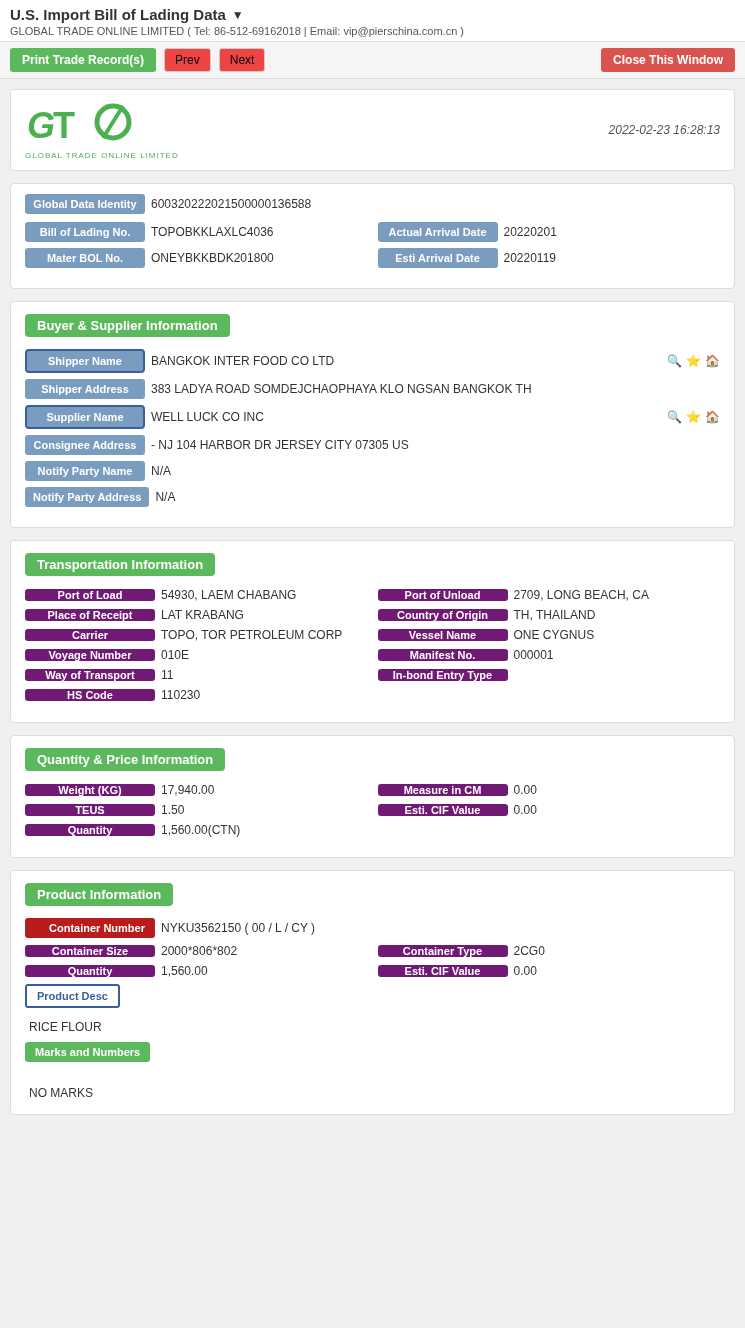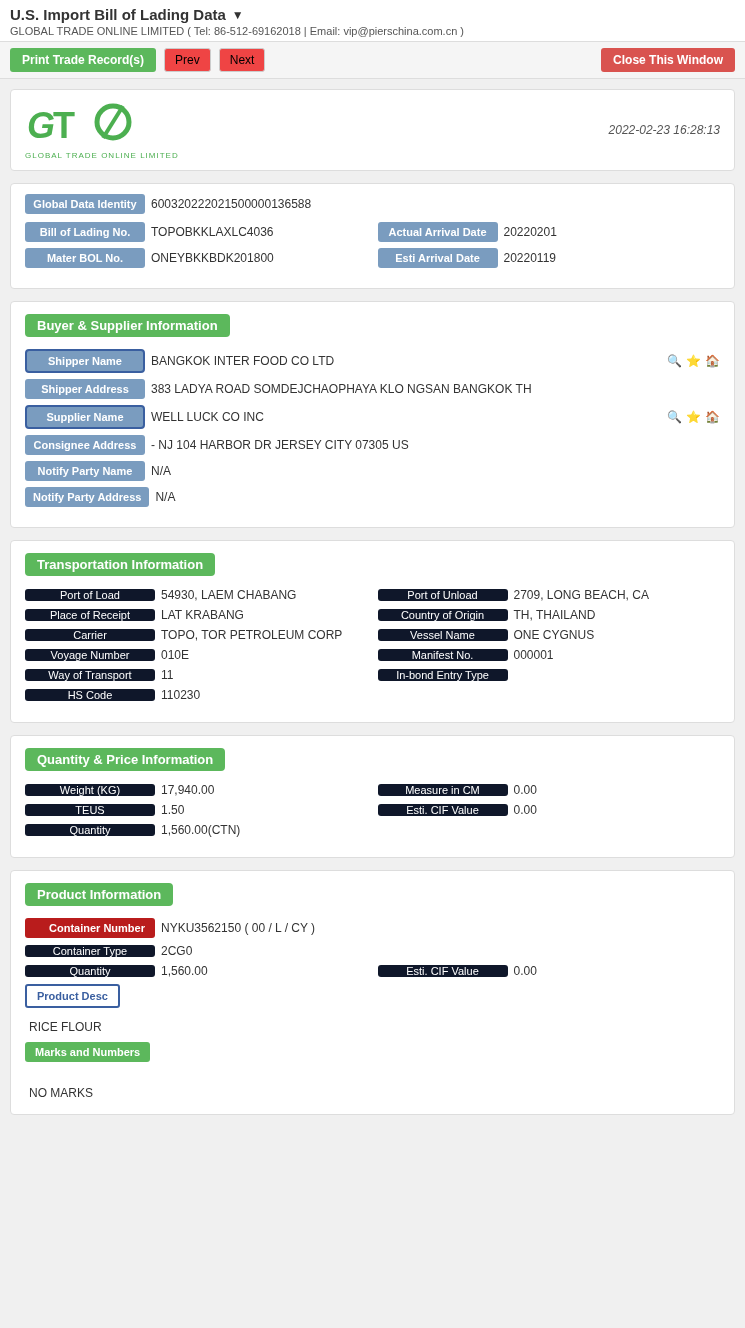--- a/index.html
+++ b/index.html
@@ -144,26 +144,26 @@
       gap: 6px;
     }
     .section-card {
       background: #fff;
       border: 1px solid #ddd;
       border-radius: 4px;
       margin-bottom: 12px;
       padding: 12px 14px 14px 14px;
     }
     .field-label-sm {
-      background: #0f172a;
+      background: #701a75;
       color: #fff;
       border-radius: 3px;
       padding: 0 8px;
       font-size: 11px;
-      font-weight: normal;
+      font-weight: bold;
       min-width: 130px;
       text-align: center;
       white-space: nowrap;
     }
     .container-label {
       background: #b91c1c;
       color: #fff;
       border-radius: 3px;
       padding: 4px 10px;
       font-size: 11px;
@@ -419,20 +419,24 @@
       <span class="section-title">Product Information</span>
     </div>
 
     <div class="field-row">
       <span class="container-label">Container Number</span>
       <span class="field-value">NYKU3562150 ( 00 / L / CY )</span>
     </div>
 
     <div class="two-col-row">
       <div class="col">
+        <span class="field-label-sm">Container Size</span>
+        <span class="field-value">2000*806*802</span>
+      </div>
+      <div class="col">
         <span class="field-label-sm">Container Type</span>
         <span class="field-value">2CG0</span>
       </div>
     </div>
 
     <div class="two-col-row">
       <div class="col">
         <span class="field-label-sm">Quantity</span>
         <span class="field-value">1,560.00</span>
       </div>

